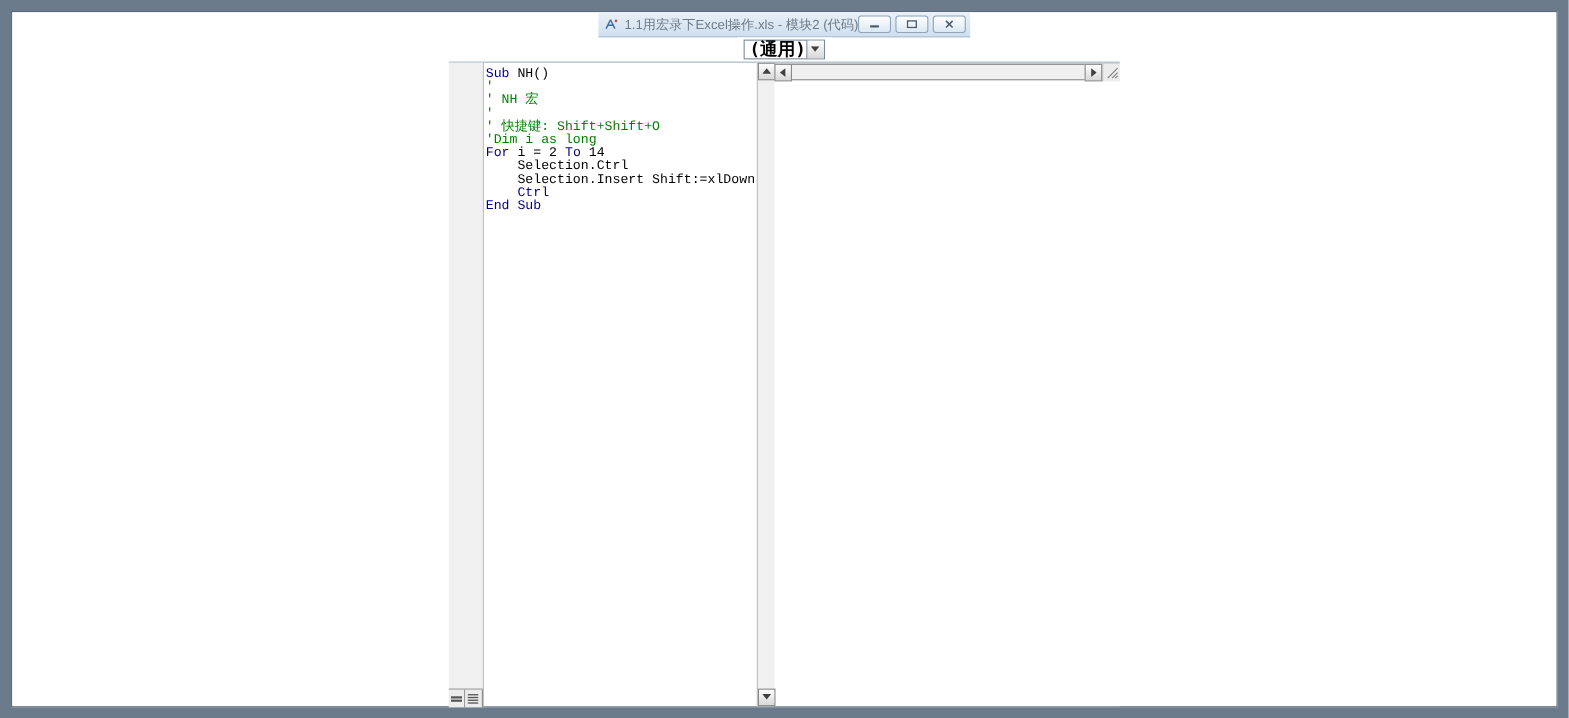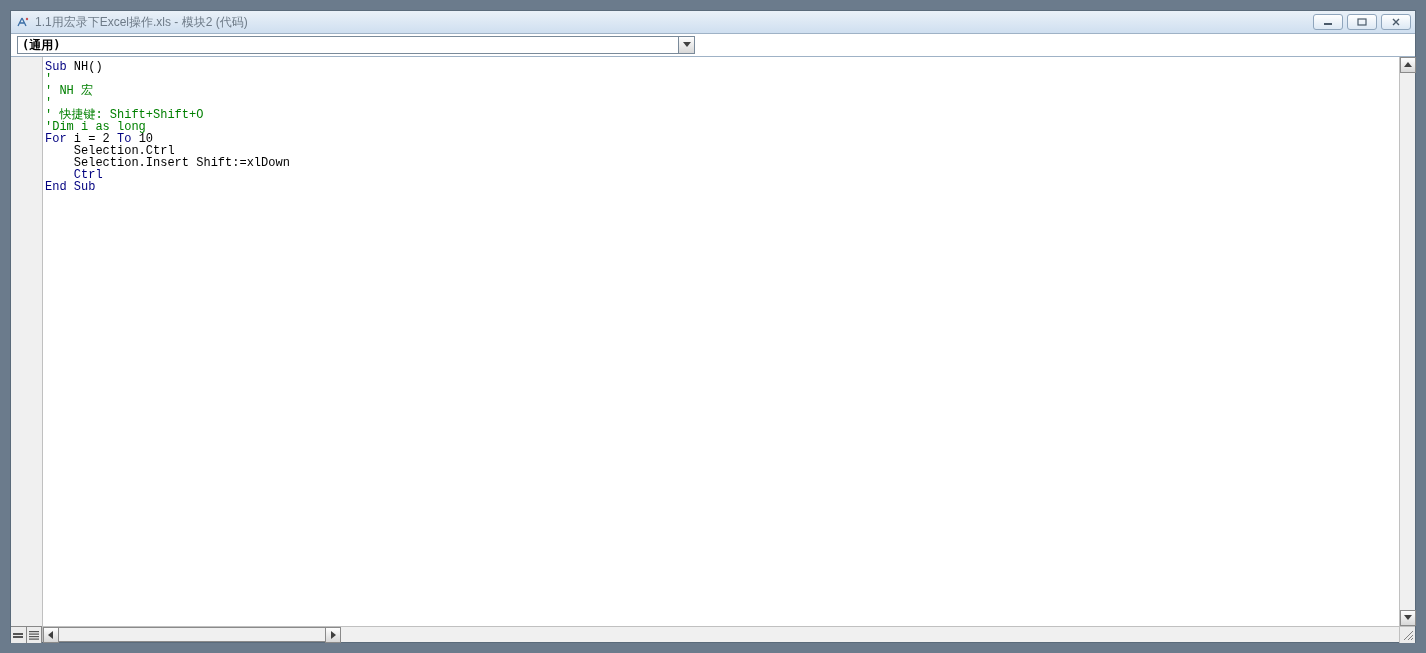--- a/index.html
+++ b/index.html
@@ -11,20 +11,21 @@
   height:653px;
   overflow:hidden;
 }
 .window{
   position:absolute;
   left:10px;top:10px;right:10px;bottom:10px;
   border:1px solid #5a6a7a;
   background:#fff;
   display:flex;
   flex-direction:column;
+  align-items:center;
 }
 .titlebar{
   height:23px;
   background:linear-gradient(#eaf1f8,#cfdff0);
   border-bottom:1px solid #9fb2c6;
   display:flex;
   align-items:center;
   padding:0 4px;
 }
 .titlebar .icon{
@@ -56,21 +57,21 @@
   padding:2px 6px;
   gap:20px;
 }
 .combo{
   height:18px;
   border:1px solid #7a8a9a;
   background:#fff;
   display:flex;
   align-items:center;
   font-family:"SimSun","NSimSun",monospace;
-  font-size:12px;
+  font-size:16px;
   font-weight:bold;
   padding-left:4px;
   position:relative;
 }
 .combo.left{flex:1;max-width:678px}
 .combo.right{flex:1}
 .combo .arrow{
   width:16px;height:16px;
   border-left:1px solid #7a8a9a;
   background:linear-gradient(#fefefe,#d8d8d8);
@@ -100,21 +101,21 @@
 .view-btn{
   width:16px;height:16px;
   background:#ececec;
   border-right:1px solid #888;
   display:flex;align-items:center;justify-content:center;
   cursor:pointer;
 }
 .code-wrap{
   flex:1;
   display:flex;
-  flex-direction:column;
+  flex-direction:row;
   min-width:0;
 }
 .code-area{
   flex:1;
   position:relative;
   overflow:hidden;
 }
 .code{
   font-family:"SimSun","NSimSun","Courier New",monospace;
   font-size:12px;
@@ -228,21 +229,21 @@
 
     <div class="code-wrap">
       <div style="flex:1;display:flex;min-height:0">
         <div class="code-area">
           <div class="code" id="code-content"><span class="kw">Sub </span><span>NH()
 </span><span class="cm">'
 </span><span class="cm">' NH 宏
 </span><span class="cm">'
 </span><span class="cm">' 快捷键: Shift+Shift+O
 </span><span class="cm">'Dim i as long
-</span><span class="kw">For </span><span>i = 2 </span><span class="kw">To </span><span>10
+</span><span class="kw">For </span><span>i = 2 </span><span class="kw">To </span><span>14
 </span><span>    Selection.Ctrl
 </span><span>    Selection.Insert Shift:=xlDown
 </span><span>    </span><span class="kw">Ctrl
 </span><span class="kw">End Sub</span></div>
         </div>
         <div class="vscroll right-strip">
           <div class="sbtn">
             <svg width="8" height="6" viewBox="0 0 8 6">
                 <path d="M0 5 L8 5 L4 0 Z" fill="#404040"></path>
               </svg>

